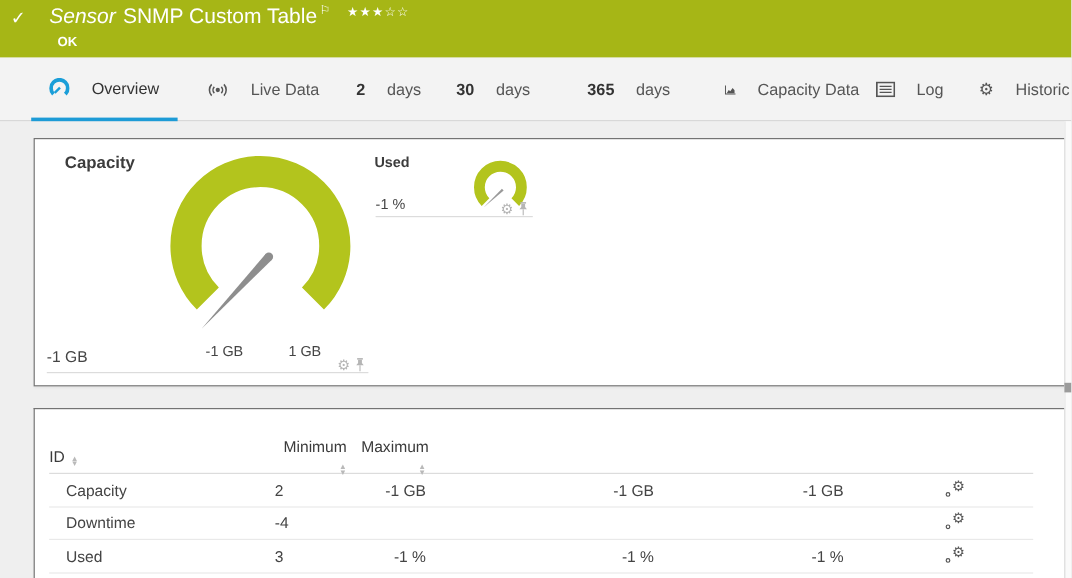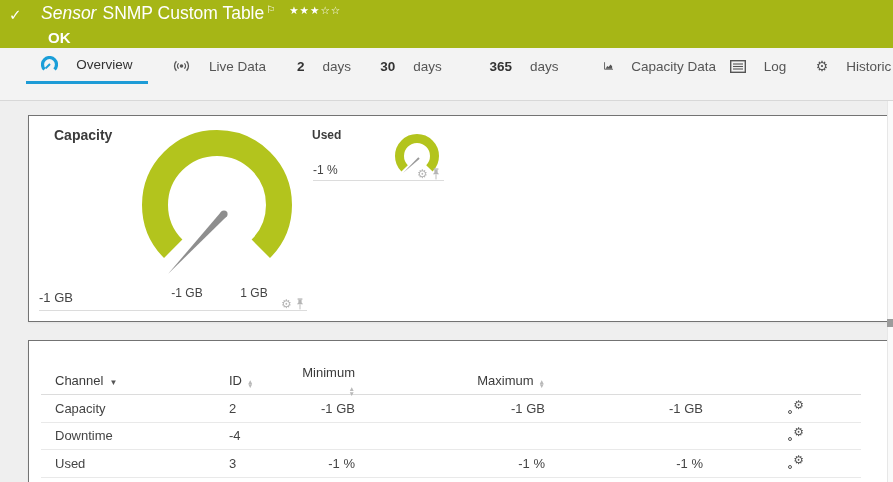--- a/index.html
+++ b/index.html
@@ -7,25 +7,25 @@
   body { font-family:"Liberation Sans","DejaVu Sans",sans-serif; }
   #app { position:relative; width:893px; height:482px; background:#efefef; overflow:hidden; }
 
   
   .hdr { position:absolute; left:0; top:0; width:893px; height:48px; background:#a6b616; color:#fff; }
   .hdr .check { position:absolute; left:9px; top:6px; font-size:15px; font-weight:bold; }
   .hdr .titleline { position:absolute; left:28px; top:3px; font-size:17.5px; white-space:nowrap;margin-left:13px; }
   .hdr .kind { font-style:italic; margin-right:6px; }
   .hdr .flag { font-size:10px; vertical-align:top; position:relative; top:1px; margin-left:2px; }
   .hdr .stars { margin-left:14px; font-size:10.5px; letter-spacing:1px; vertical-align:top; position:relative; top:1px; }
-  .hdr .ok { position:absolute; left:48px; top:29px; font-size:15px; font-weight:bold; }
+  .hdr .ok { position:absolute; left:48px; top:29px; font-size:11px; font-weight:bold; }
 
   
   .tabbar { position:absolute; left:0; top:48px; width:893px; height:53px; background:#f3f3f3; border-bottom:1px solid #d8d8d8; }
-  .tab { position:absolute; top:0; height:36px; display:flex; align-items:center; justify-content:center; gap:18px;
+  .tab { position:absolute; top:0; height:53px; display:flex; align-items:center; justify-content:center; gap:18px;
          font-size:13.5px; color:#555; cursor:pointer; white-space:nowrap; }
   .tab.active { color:#333; border-bottom:3px solid #1d9bd6; }
   .tab b { color:#333; font-weight:bold; }
   .tab svg { display:block; }
   .t-overview { left:26px;  width:122px; }
   .t-live     { left:158px; width:122px; }
   .t-2d       { left:288px; width:72px; }
   .t-30d      { left:370px; width:82px; }
   .t-365d     { left:478px; width:92px; }
   .t-hist     { left:604px; width:112px; }
@@ -163,23 +163,20 @@
         <path d="M3.4 1.7 h3.2 v2.8 l1.5 1.8 h-6.2 l1.5 -1.8 z" fill="#b5b5b5"></path>
         <rect x="4.55" y="6.4" width="0.9" height="5" fill="#b5b5b5"></rect>
       </svg>
     </div>
   </div>
 
   <div class="panel tablepanel">
     <div class="trowwrap">
 
       <div class="trow thead">
-        <div class="c1">
-          <span>Channel</span><span class="sortdown">▼</span>
-        </div>
         <div class="c2">
           <span>ID</span><span class="sortset">
               <i>▲</i>
               <i>▼</i>
             </span>
         </div>
         <div class="c4">
           <span>Minimum</span><span class="sortset">
               <i>▲</i>
               <i>▼</i>

